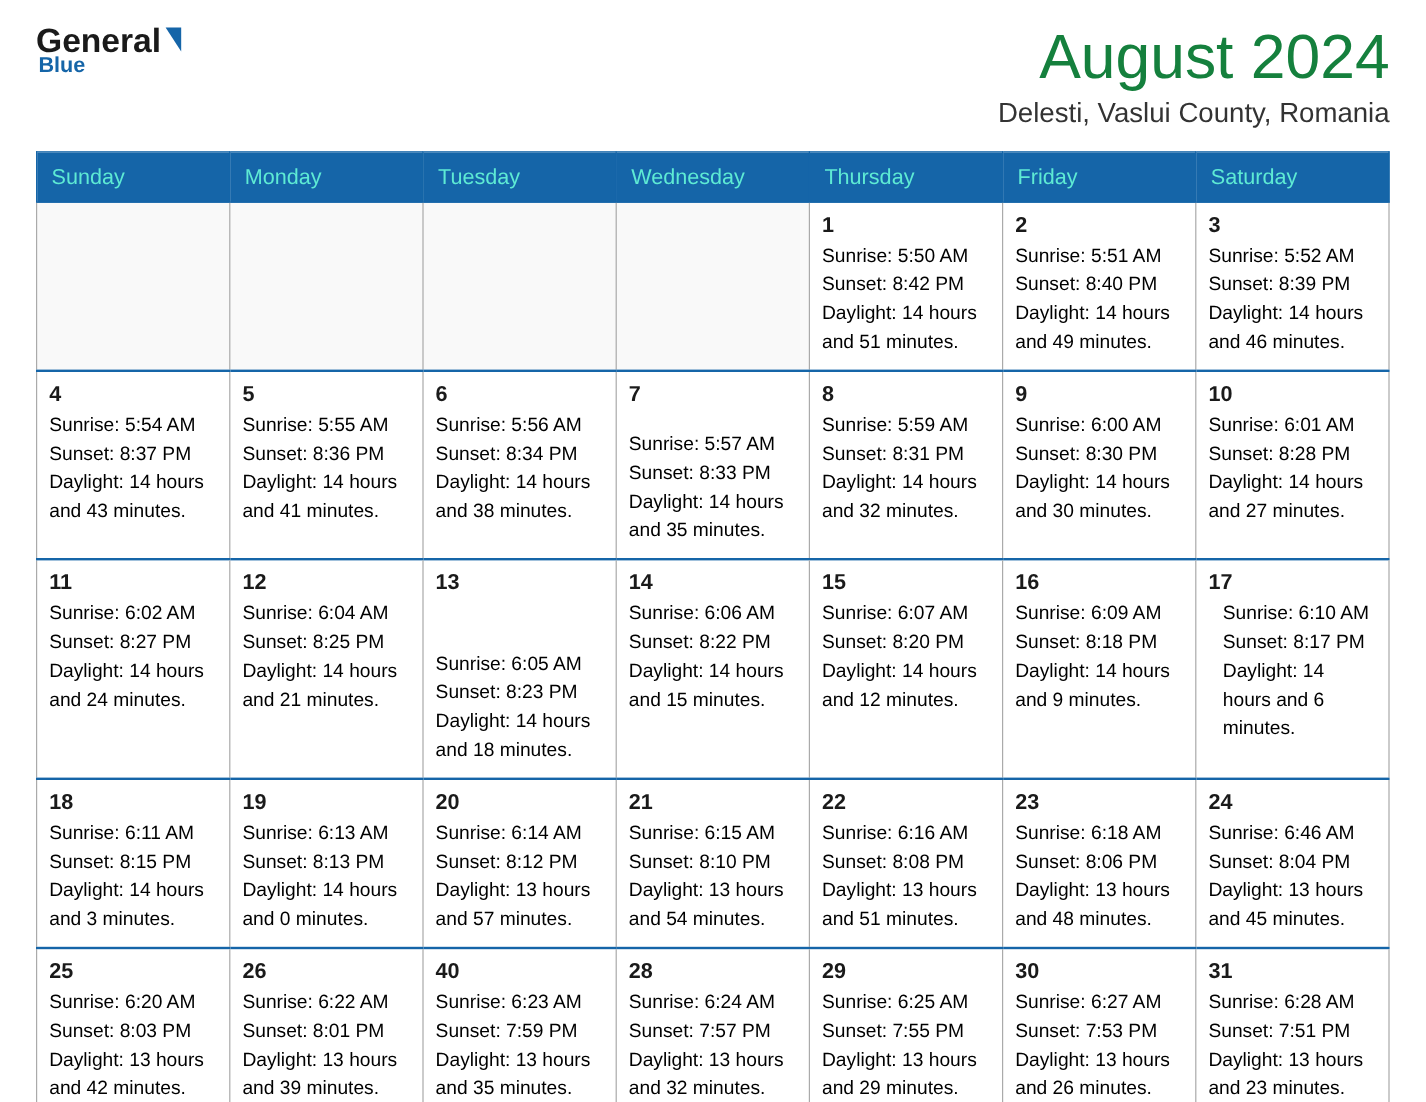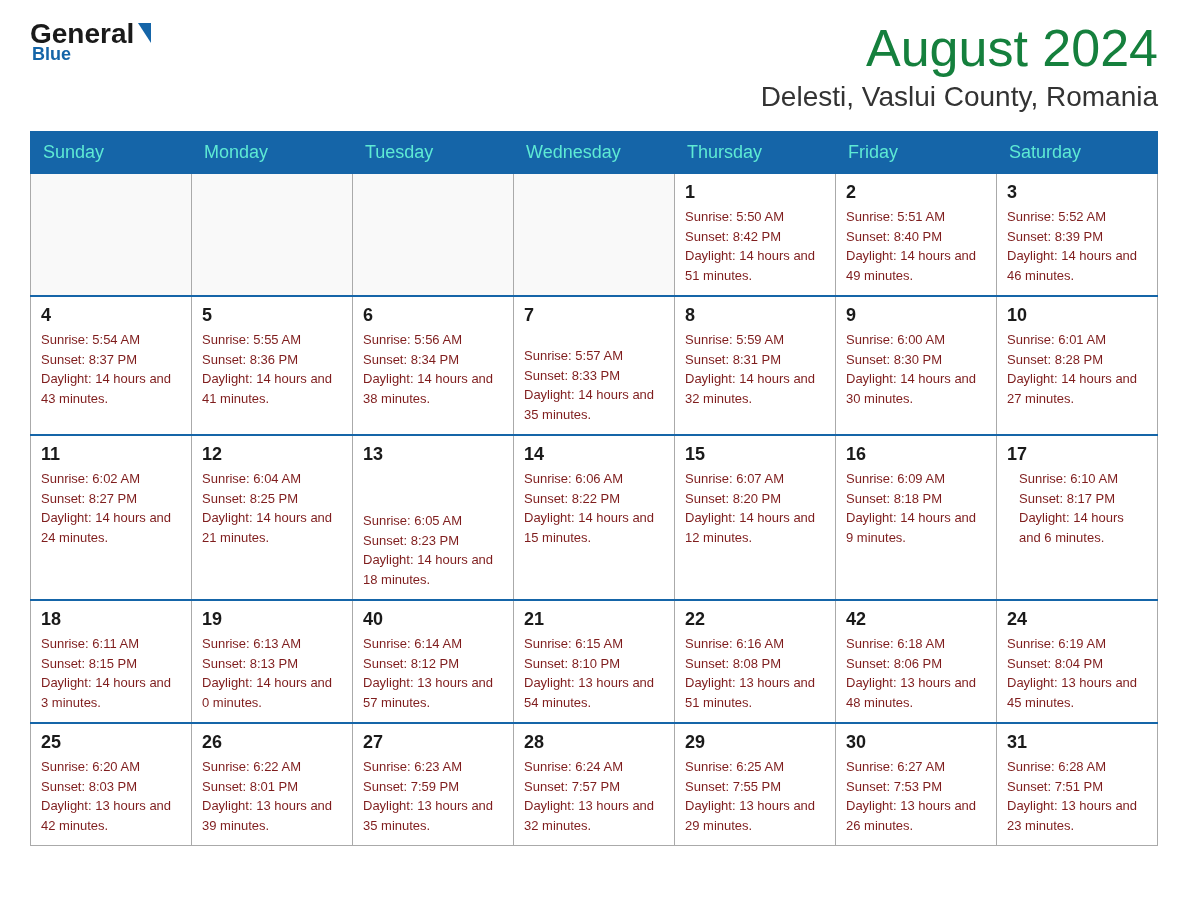--- a/index.html
+++ b/index.html
@@ -50,21 +50,21 @@
     .title-area {
       text-align: right;
     }
     .month-title {
       font-size: 52px;
       font-weight: normal;
       color: #15803d;
       line-height: 1.1;
     }
     .location-subtitle {
-      font-size: 28px;
+      font-size: 23px;
       color: #333;
       margin-top: 4px;
     }
     .calendar-table {
       width: 100%;
       border-collapse: collapse;
       table-layout: fixed;
     }
     .calendar-table thead tr th {
       background-color: #1565a8;
@@ -88,22 +88,22 @@
       background: #f9f9f9;
     }
     .day-num {
       font-size: 18px;
       font-weight: bold;
       color: #1a1a1a;
       display: block;
       margin-bottom: 4px;
     }
     .day-info {
-      font-size: 13px;
-      color: #7f1d1d;
+      font-size: 16px;
+      color: #000000;
       line-height: 1.5;
     }
     .calendar-table tbody tr:not(:last-child) td {
       border-bottom: 2px solid #1565a8;
     }
   </style>
 </head>
 <body>
 
 <div class="header-area">
@@ -252,65 +252,65 @@
 Sunset: 8:15 PM
 Daylight: 14 hours and 3 minutes.</div>
         </td>
         <td>
           <span class="day-num">19</span>
           <div class="day-info" style="white-space: pre-line;">Sunrise: 6:13 AM
 Sunset: 8:13 PM
 Daylight: 14 hours and 0 minutes.</div>
         </td>
         <td>
-          <span class="day-num">40</span>
+          <span class="day-num">20</span>
           <div class="day-info" style="white-space: pre-line;">Sunrise: 6:14 AM
 Sunset: 8:12 PM
 Daylight: 13 hours and 57 minutes.</div>
         </td>
         <td>
           <span class="day-num">21</span>
           <div class="day-info" style="white-space: pre-line;">Sunrise: 6:15 AM
 Sunset: 8:10 PM
 Daylight: 13 hours and 54 minutes.</div>
         </td>
         <td>
           <span class="day-num">22</span>
           <div class="day-info" style="white-space: pre-line;">Sunrise: 6:16 AM
 Sunset: 8:08 PM
 Daylight: 13 hours and 51 minutes.</div>
         </td>
         <td>
-          <span class="day-num">42</span>
+          <span class="day-num">23</span>
           <div class="day-info" style="white-space: pre-line;">Sunrise: 6:18 AM
 Sunset: 8:06 PM
 Daylight: 13 hours and 48 minutes.</div>
         </td>
         <td>
           <span class="day-num">24</span>
-          <div class="day-info" style="white-space: pre-line;">Sunrise: 6:19 AM
+          <div class="day-info" style="white-space: pre-line;">Sunrise: 6:46 AM
 Sunset: 8:04 PM
 Daylight: 13 hours and 45 minutes.</div>
         </td>
       </tr>
       <tr>
         <td>
           <span class="day-num">25</span>
           <div class="day-info" style="white-space: pre-line;">Sunrise: 6:20 AM
 Sunset: 8:03 PM
 Daylight: 13 hours and 42 minutes.</div>
         </td>
         <td>
           <span class="day-num">26</span>
           <div class="day-info" style="white-space: pre-line;">Sunrise: 6:22 AM
 Sunset: 8:01 PM
 Daylight: 13 hours and 39 minutes.</div>
         </td>
         <td>
-          <span class="day-num">27</span>
+          <span class="day-num">40</span>
           <div class="day-info" style="white-space: pre-line;">Sunrise: 6:23 AM
 Sunset: 7:59 PM
 Daylight: 13 hours and 35 minutes.</div>
         </td>
         <td>
           <span class="day-num">28</span>
           <div class="day-info" style="white-space: pre-line;">Sunrise: 6:24 AM
 Sunset: 7:57 PM
 Daylight: 13 hours and 32 minutes.</div>
         </td>

